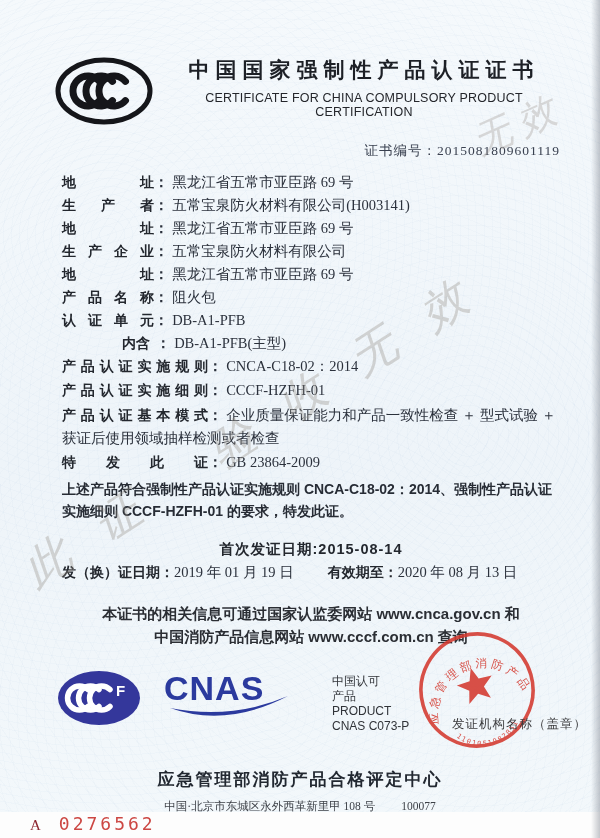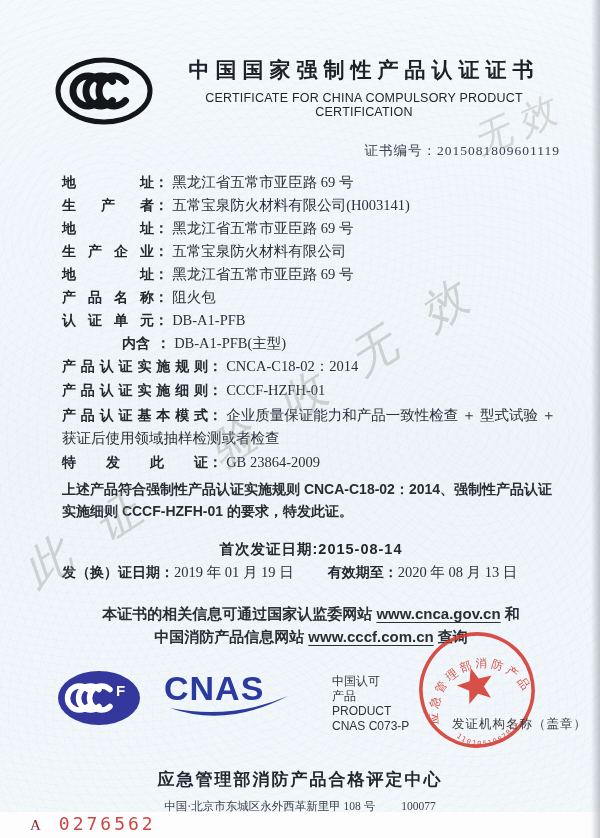--- a/index.html
+++ b/index.html
@@ -50,21 +50,21 @@
   .statement{line-height:22px;margin:4px 0 18px 0;font-weight:600;color:#272c35;
              font-family:"Liberation Sans","DejaVu Sans",sans-serif;font-size:14px;}
   .first-issue{text-align:center;font-weight:700;letter-spacing:1px;margin:4px 0;
                font-family:"Liberation Sans","DejaVu Sans",sans-serif;font-size:14.5px;color:#23272e;}
   .dates-row{margin:4px 0;white-space:nowrap;}
   .dates-row .gap{display:inline-block;width:34px;}
   .blabel{font-weight:700;font-family:"Liberation Sans","DejaVu Sans",sans-serif;font-size:14px;color:#23272e;}
 
   .notices{margin-top:20px;text-align:center;line-height:23px;font-size:15px;font-weight:600;
            color:#2b2e34;font-family:"Liberation Sans","DejaVu Sans",sans-serif;}
-  .url{text-decoration:underline;text-underline-offset:3px;font-weight:600;}
+  .url{text-underline-offset:3px;font-weight:600;}
 
   
   .logo-band{position:relative;height:118px;margin-top:8px;z-index:2;}
   .cccf-mark{position:absolute;left:56px;top:12px;}
   .cnas-mark{position:absolute;left:160px;top:8px;}
   .accred{position:absolute;left:332px;top:18px;line-height:15px;font-size:12px;color:#303338;
           font-family:"Liberation Sans","DejaVu Sans",sans-serif;}
   .seal-wrap{position:absolute;left:382px;top:-46px;width:200px;height:170px;}
   .seal-caption{position:absolute;left:70px;top:106px;width:140px;font-size:12.5px;color:#3a3a3c;
                 letter-spacing:1px;font-family:"Liberation Serif","DejaVu Serif",serif;z-index:4;}

